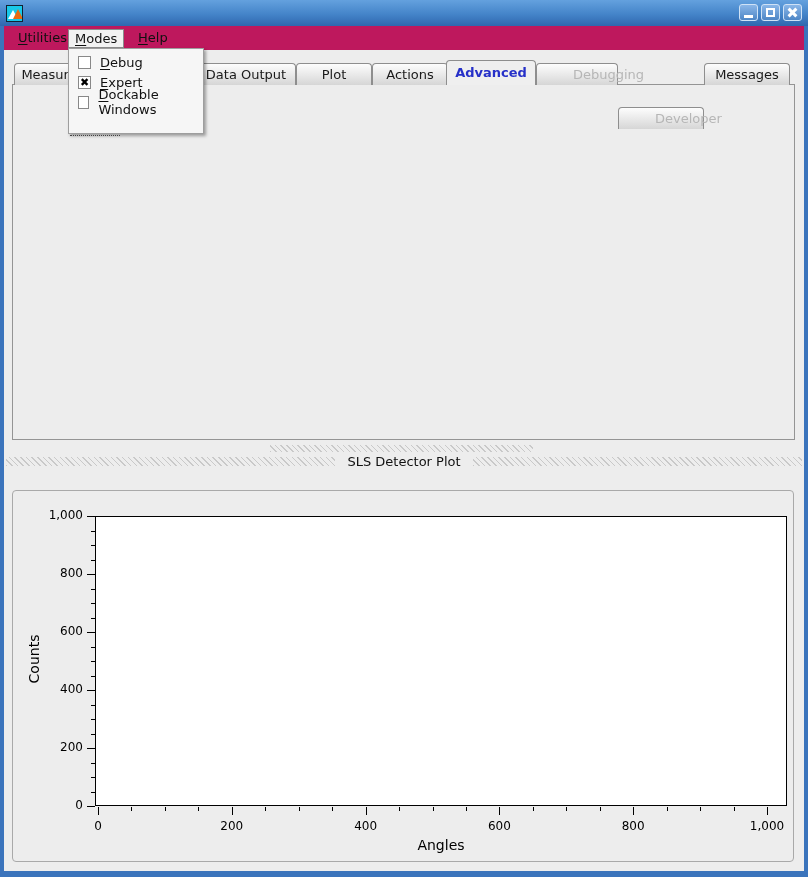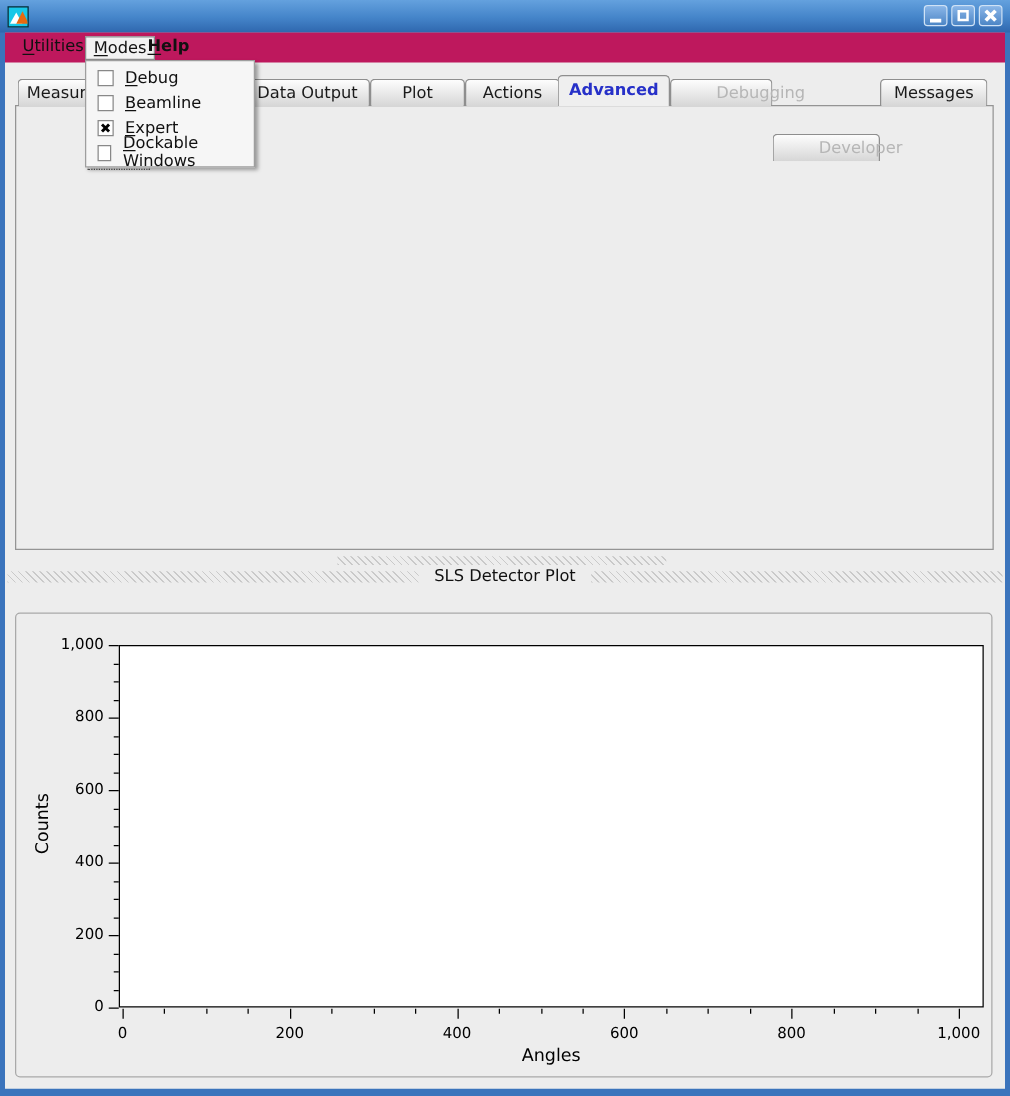--- a/index.html
+++ b/index.html
@@ -124,21 +124,21 @@
         </div>
       <div class="win-btn">
           <div class="g-close"></div>
         </div>
     </div>
   </div>
 
   <div id="menubar">
     <div class="menu-item" style="left:8px;"><span class="u">U</span><span>tilities</span></div>
     <div class="menu-item" id="menu-modes" style="left:64px;"><span class="u">M</span><span>odes</span></div>
-    <div class="menu-item" style="left:108px;font-weight:bold;"><span class="u">H</span><span>elp</span></div>
+    <div class="menu-item" style="left:128px;"><span class="u">H</span><span>elp</span></div>
   </div>
 
   <div id="tab-pane"></div>
   <div class="tab" style="left:14px;width:104px;">Measurement</div>
   <div class="tab" style="left:118px;width:78px;"></div>
   <div class="tab" style="left:196px;width:100px;">Data Output</div>
   <div class="tab" style="left:296px;width:76px;">Plot</div>
   <div class="tab" style="left:372px;width:76px;">Actions</div>
   <div class="tab tab--selected" style="left:446px;width:90px;">Advanced</div>
   <div class="tab tab--disabled" style="left:536px;width:82px;">Debugging</div>
@@ -307,24 +307,20 @@
       <div class="tick" style="top: 316px; height: 4px; width: 1px; left: 687.1px;"></div>
       <div class="tick" style="top: 316px; height: 4px; width: 1px; left: 720.55px;"></div>
     </div>
 
   <div id="modes-popup">
     <div class="popup-item">
       <span class="mcheck"></span>
       <span><span class="u">D</span><span>ebug</span></span>
     </div>
     <div class="popup-item">
-      <span class="mcheck"></span>
-      <span><span class="u">B</span><span>eamline</span></span>
-    </div>
-    <div class="popup-item">
       <span class="mcheck">✖</span>
       <span><span class="u">E</span><span>xpert</span></span>
     </div>
     <div class="popup-item">
       <span class="mcheck"></span>
       <span><span class="u">D</span><span>ockable Windows</span></span>
     </div>
   </div>
 </div>
 

